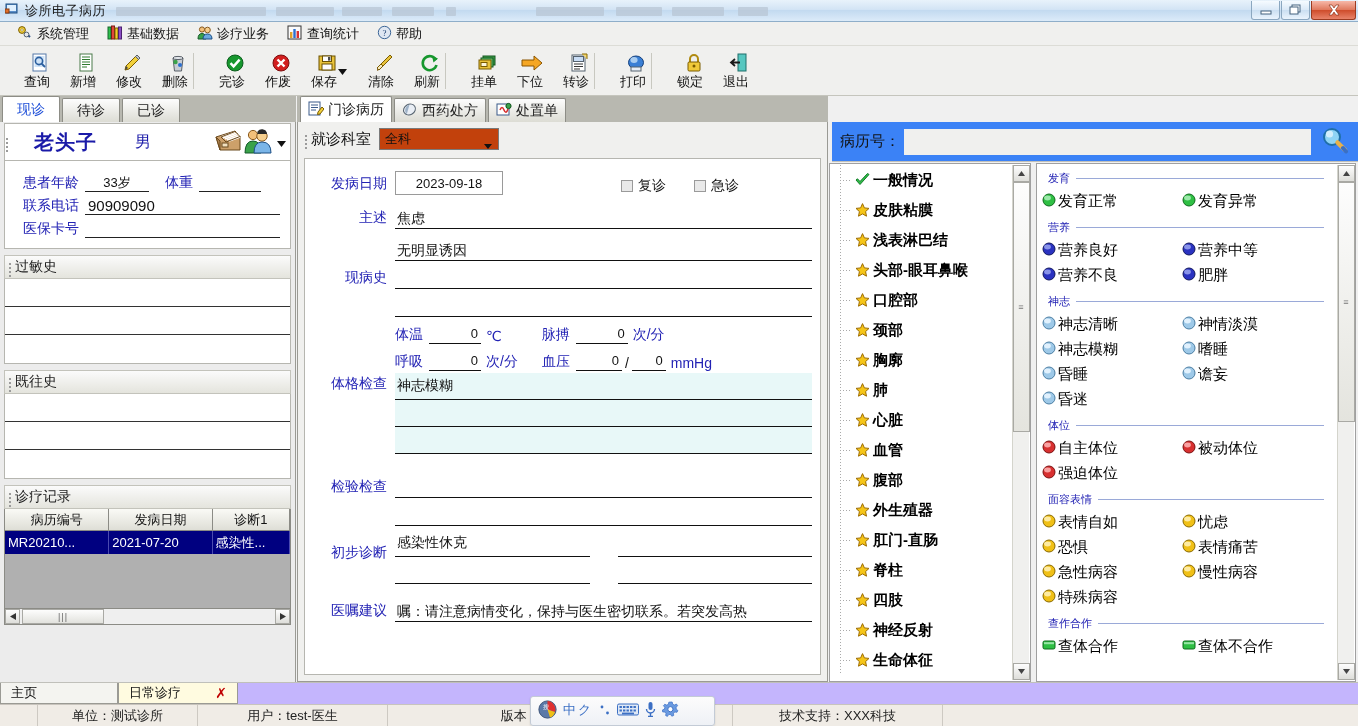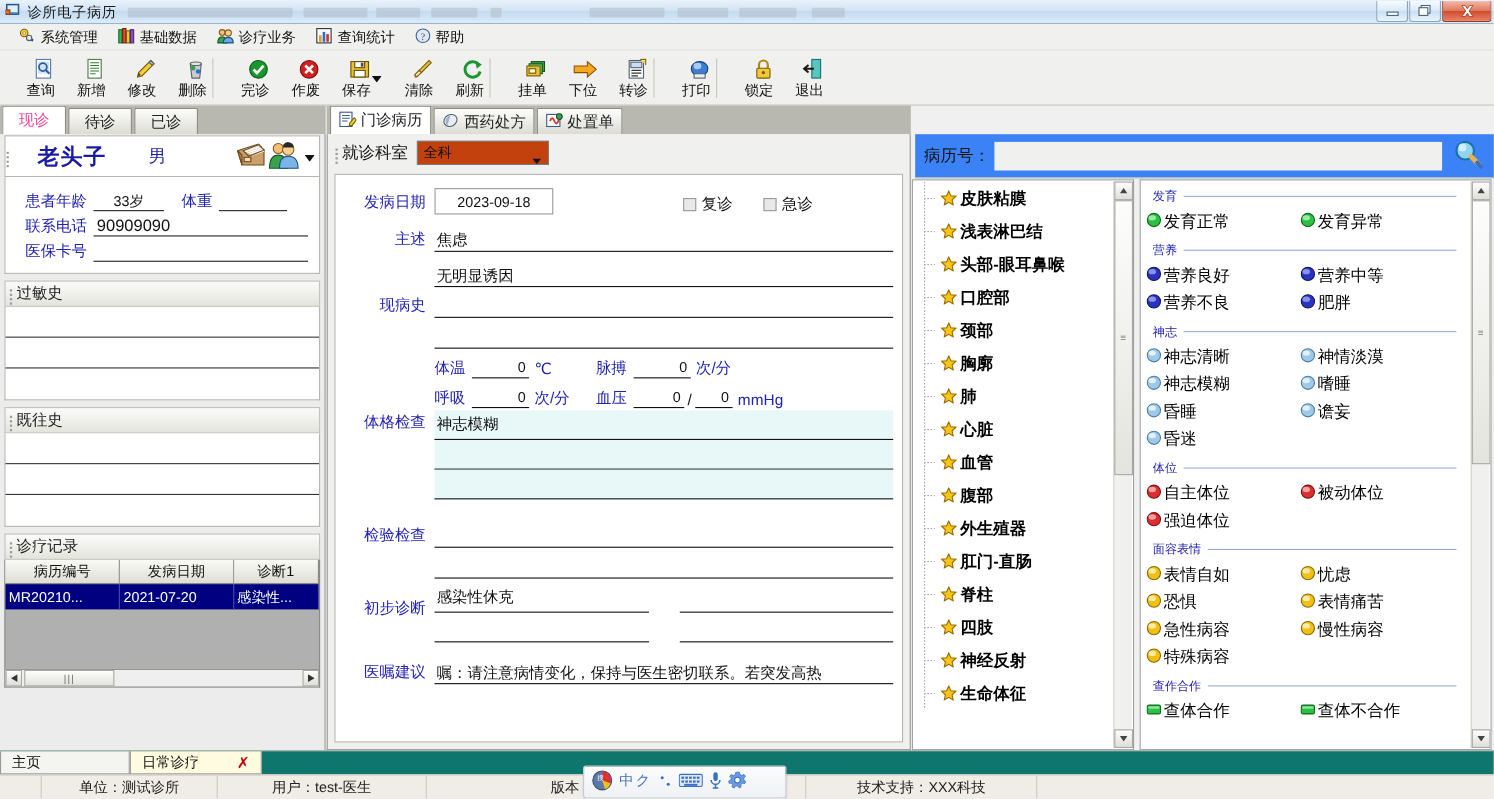--- a/index.html
+++ b/index.html
@@ -88,21 +88,21 @@
   }
   .ltab {
     height: 24px; min-width: 58px; padding: 0 12px;
     display: flex; align-items: center; justify-content: center;
     font-size: 14px; color: #222; border: 1px solid #8d8d86;
     border-bottom: none; border-radius: 2px 2px 0 0;
     background: linear-gradient(to bottom,#fdfdfd,#dcdcd4);
     margin-right: 2px;
   }
   .ltab.active {
-    background: #fff; height: 26px; color: #ec4899;
+    background: #fff; height: 26px; color: #1d4ed8;
     border-color: #8d8d86; position: relative; z-index: 2;
   }
 
   
   .leftpanel {
     position: absolute; left: 0; top: 122px; width: 296px; height: 560px;
     background: #ececec;
     border-right: 1px solid #9a9a94;
     padding: 0 4px;
   }
@@ -323,21 +323,21 @@
   .vs-track { flex:1; width:17px; }
   .vs-thumb {
     width:17px; background: linear-gradient(to bottom,#fdfdfd,#e4e4de);
     border:1px solid #a9a9a4; display:flex; align-items:center; justify-content:center;
   }
   .vs-grip { color:#777; font-size:9px; line-height:9px; }
 
   
   .btabs {
     position:absolute; left:0; top:682px; width:1358px; height:22px;
-    background:#0f766e; border-top:1px solid #c0c0ba;
+    background:#c4b5fd; border-top:1px solid #c0c0ba;
     display:flex; align-items:flex-start;
   }
   .btab {
     height:21px; min-width:118px; padding:0 10px;
     display:flex; align-items:center; font-size:13px; color:#111;
     border:1px solid #9a9a94; border-top:none; background:#f4f4f0;
   }
   .btab.active { background:#fffbe0; }
   .btab .bt-x { margin-left:auto; color:#c00000; font-weight:bold; font-size:14px; padding-left:12px; }
 
@@ -936,20 +936,29 @@
           <circle cx="9.5" cy="8" r="3.6" fill="#d9f1fd" opacity=".9"></circle>
           <path d="M17.5,16.5 L25,24" stroke="#e8b14a" stroke-width="4.5" stroke-linecap="round"></path>
           <path d="M23,22 L26,25.5" stroke="#3a6fc4" stroke-width="4" stroke-linecap="round"></path>
         </svg>
       </span>
     </span>
   </div>
 
   <div class="treebox">
     <div class="tree-scroll">
+      <div class="tnode">
+        <span class="tdash"></span>
+        <span class="tico">
+          <svg width="15" height="14" viewBox="0 0 15 14">
+              <path d="M1,7 L5,11.5 L14,1.5 L12.5,0.5 L5,8.5 L2.5,5.8 Z" fill="#2fc04a" stroke="#147a28"></path>
+            </svg>
+        </span>
+        <span class="tlb">一般情况</span>
+      </div>
       <div class="tnode">
         <span class="tdash"></span>
         <span class="tico">
           <svg width="15" height="14" viewBox="0 0 15 14">
               <path d="M7.5,0.6 L9.4,4.9 L14,5.4 L10.6,8.6 L11.5,13.2 L7.5,10.9 L3.5,13.2 L4.4,8.6 L1,5.4 L5.6,4.9 Z" fill="#f5c518" stroke="#9c6b00"></path>
             </svg>
         </span>
         <span class="tlb">皮肤粘膜</span>
       </div>
       <div class="tnode">

